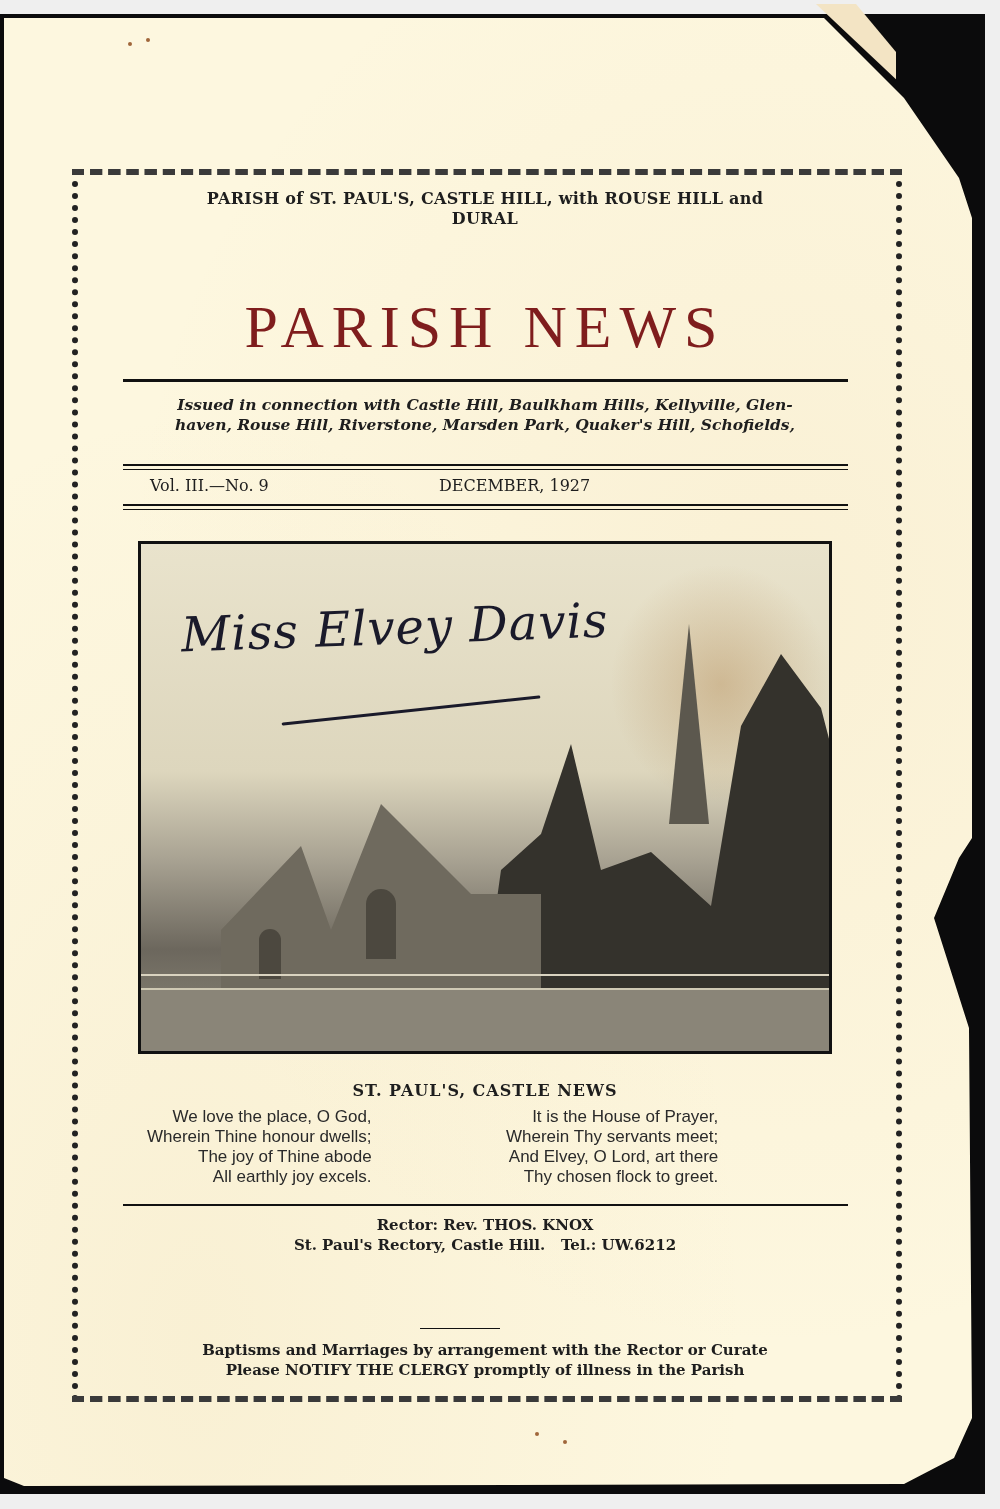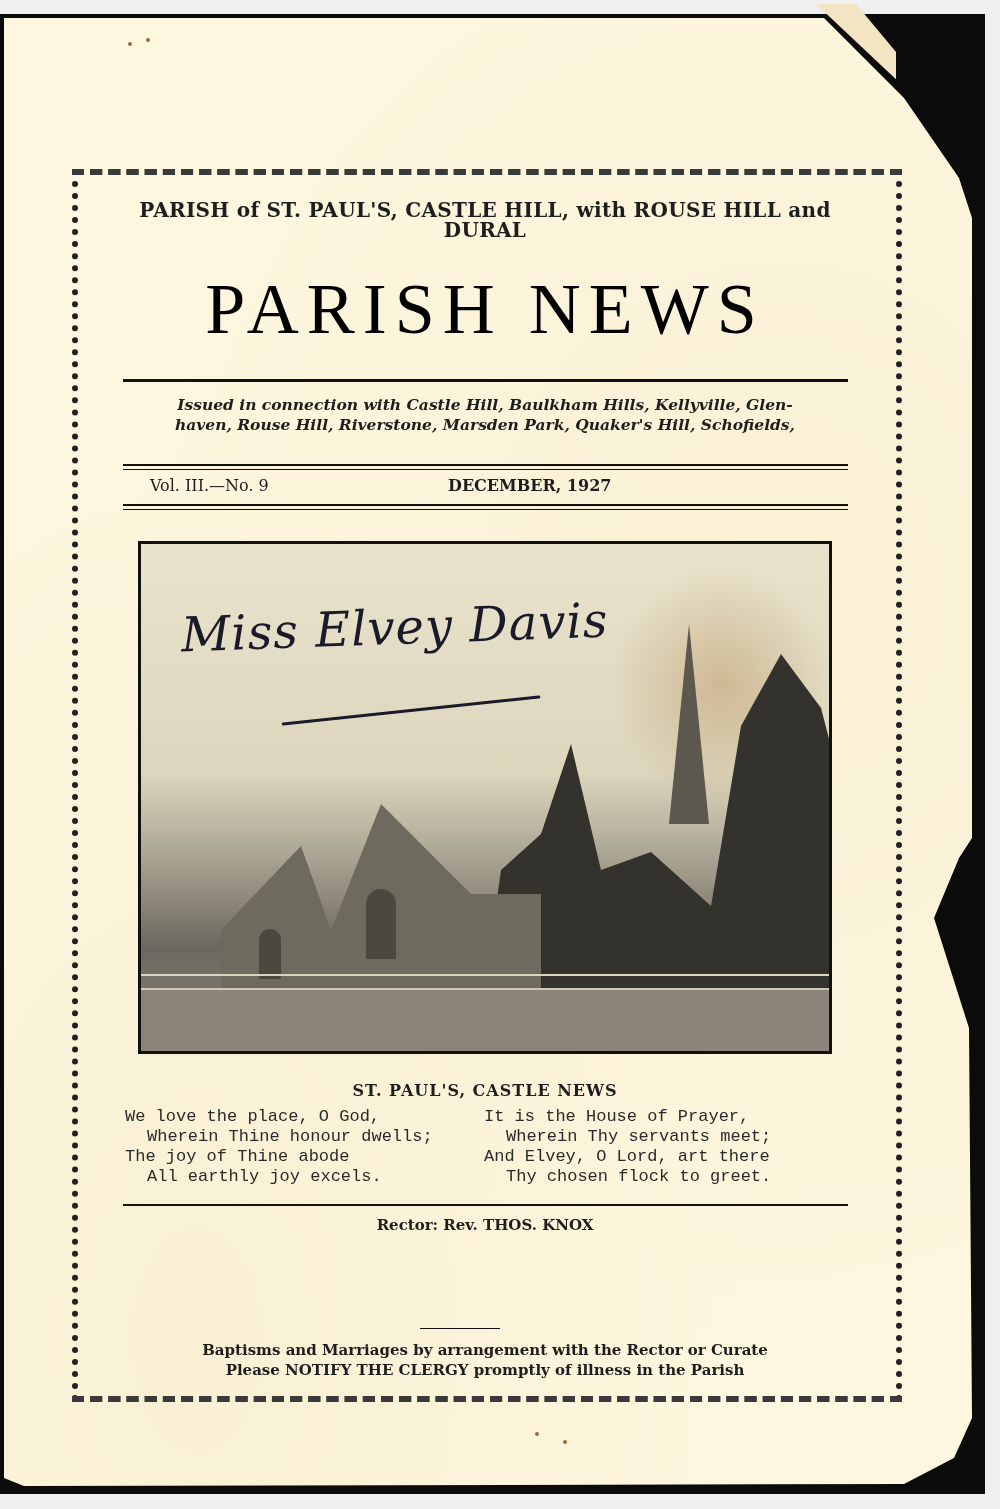--- a/index.html
+++ b/index.html
@@ -13,45 +13,45 @@
     clip-path: polygon(0 0, 820px 0, 900px 80px, 955px 160px, 968px 200px, 968px 820px, 955px 840px, 930px 900px, 965px 1010px, 968px 1400px, 950px 1440px, 900px 1466px, 20px 1468px, 0 1460px);
   }
   .fold { position:absolute; left:816px; top:4px; width:80px; height:100px; background:#f3e4c4; clip-path:polygon(0 0, 40px 0, 90px 60px, 85px 80px); }
   .frame {
     position:absolute; left:72px; top:169px; width:830px; height:1233px;
     border:6px dotted #222; box-sizing:border-box;
     border-top-style:dashed; border-bottom-style:dashed;
   }
   .frame::before { content:""; position:absolute; inset:-6px; border-top:6px dashed #3a3a3a; border-bottom:6px dashed #3a3a3a; pointer-events:none; }
   .content { position:absolute; left:120px; width:730px; color:#1e1e1e; text-align:center; }
-  .parish-line { top:200px; font-family:"DejaVu Serif", serif; font-weight:bold; font-size:20px; letter-spacing:0.3px; line-height:20px; }
-  .title { top:264px; font-family:"Liberation Serif", serif; font-size:72px; letter-spacing:8px; line-height:90px; color:#000000; }
+  .parish-line { top:189px; font-family:"DejaVu Serif", serif; font-weight:bold; font-size:16px; letter-spacing:0.3px; line-height:20px; }
+  .title { top:282px; font-family:"Liberation Serif", serif; font-size:60px; letter-spacing:8px; line-height:90px; color:#7f1d1d; }
   .rule { position:absolute; left:123px; width:725px; background:#111; }
   .issued { top:395px; font-family:"DejaVu Serif", serif; font-weight:bold; font-size:15.5px; line-height:20px; text-align:justify; text-align-last:center;font-style:italic; }
   .issued span { display:block; }
   .vol-row { position:absolute; top:476px; left:150px; width:600px; font-family:"DejaVu Serif", serif; font-size:16px; color:#1e1e1e; }
   .vol-row .vol { position:absolute; left:0; }
-  .vol-row .date { position:absolute; left:298px; font-weight:bold; }
+  .vol-row .date { position:absolute; left:289px; font-weight:normal; }
   .photo {
     position:absolute; left:138px; top:541px; width:694px; height:513px;
     border:3px solid #111; box-sizing:border-box; overflow:hidden;
     background: linear-gradient(#e9e3cc 0%, #ddd6bd 45%, #a9a393 62%, #6c675d 80%, #8e8a7c 100%);
   }
   .stain { position:absolute; left:460px; top:10px; width:240px; height:260px; background:radial-gradient(ellipse, rgba(170,120,60,0.35), transparent 65%); }
   .signature { position:absolute; left:40px; top:55px; font-family:"DejaVu Serif", serif; font-style:italic; font-size:48px; color:#1a1a2a; transform:rotate(-2deg); letter-spacing:1px; }
   .sig-stroke { position:absolute; left:140px; top:165px; width:260px; height:3px; background:#1a1a2a; transform:rotate(-6deg); border-radius:2px; }
   .church { position:absolute; left:80px; top:260px; width:320px; height:210px; background:#6f6a5e; clip-path:polygon(0 100%, 0 60%, 80px 20%, 110px 60%, 160px 0, 250px 90px, 320px 90px, 320px 100%); }
   .window { position:absolute; left:225px; top:345px; width:30px; height:70px; background:#4c483f; border-radius:15px 15px 0 0; }
   .door { position:absolute; left:118px; top:385px; width:22px; height:50px; background:#4c483f; border-radius:11px 11px 0 0; }
   .spire { position:absolute; left:528px; top:80px; width:40px; height:200px; background:#5c584e; clip-path:polygon(50% 0, 100% 100%, 0 100%); }
   .trees { position:absolute; left:340px; top:110px; width:354px; height:360px; background:#34322c; clip-path:polygon(0 100%, 20px 60%, 60px 50%, 90px 25%, 120px 60%, 170px 55%, 230px 70%, 260px 20%, 300px 0, 340px 15%, 354px 30%, 354px 100%); }
   .fence { position:absolute; left:0; top:430px; width:100%; height:2px; background:#d9d3c0; box-shadow:0 14px 0 #cfc9b4; }
   .grass { position:absolute; left:0; top:445px; width:100%; height:70px; background:#8a8578; }
   .caption-title { top:1081px; font-family:"DejaVu Serif", serif; font-weight:bold; font-size:16px; letter-spacing:1px; }
-  .verse { position:absolute; top:1107px; font-family:Liberation Mono, monospace; font-size:17px; line-height:20px; color:#2a2a2a; text-align:left; }
+  .verse { position:absolute; top:1107px; font-family:Liberation Sans, sans-serif; font-size:17px; line-height:20px; color:#2a2a2a; text-align:right; }
   .verse div.indent { padding-left:22px; }
   .verse.left { left:125px; }
   .verse.right { left:484px; }
   .clergy { top:1215px; font-family:"DejaVu Serif", serif; font-weight:bold; font-size:15px; line-height:20px; }
   .notice { top:1340px; font-family:"DejaVu Serif", serif; font-weight:bold; font-size:15px; line-height:20px; }
   .dots { position:absolute; width:4px; height:4px; background:#a0663a; border-radius:50%; }
 </style>
 </head>
 <body>
 
@@ -111,20 +111,21 @@
   <div>It is the House of Prayer,</div>
   <div class="indent">Wherein Thy servants meet;</div>
   <div>And Elvey, O Lord, art there</div>
   <div class="indent">Thy chosen flock to greet.</div>
 </div>
 
 <div class="rule" style="top:1204px;height:2px;"></div>
 
 <div class="content clergy">
   <div>Rector: Rev. THOS. KNOX</div>
+  <div style="white-space:pre;">St. Paul's Rectory, Castle Hill.   Tel.: UW.6212</div>
 </div>
 
 <div class="rule" style="top:1328px;left:420px;width:80px;height:1px;"></div>
 
 <div class="content notice">
   <div>Baptisms and Marriages by arrangement with the Rector or Curate</div>
   <div>Please NOTIFY THE CLERGY promptly of illness in the Parish</div>
 </div>
 
 <div class="dots" style="left:128px;top:42px;"></div>

